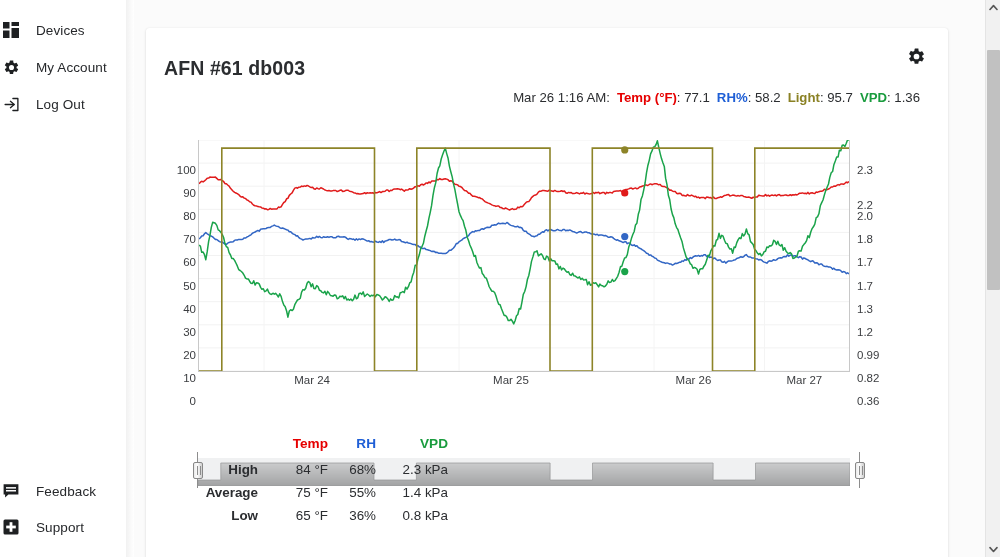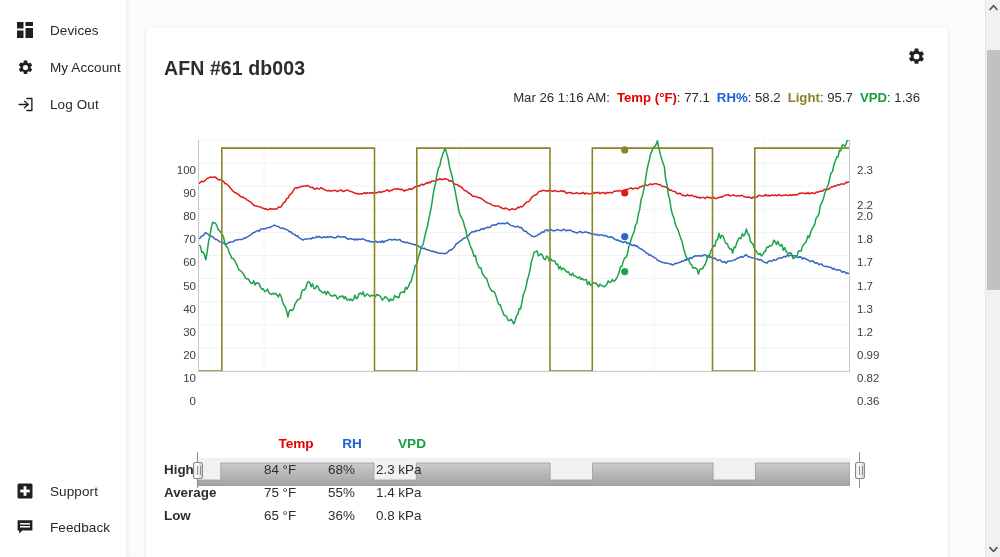--- a/index.html
+++ b/index.html
@@ -22,21 +22,21 @@
   }
   #sidebar:after {
     content: ""; position: absolute; right: 0; top: 0;
     width: 8px; height: 100%;
     background: linear-gradient(to right, rgba(0,0,0,0.055), rgba(0,0,0,0));
   }
   .nav-top { position: absolute; top: 6px; left: 0; width: 100%; }
   .nav-bottom { position: absolute; bottom: 12px; left: 0; width: 100%; }
   .nav-item {
     display: flex; align-items: center;
-    height: 36px; padding-left: 14px;
+    height: 36px; 
     cursor: pointer;
     margin-bottom: 0;
   }
   .nav-top .nav-item { margin-bottom: 1px; height: 36px; }
   .nav-item .ico {
     width: 22px; height: 22px;
     display: flex; align-items: center; justify-content: center;
     flex: none;
   }
   .nav-item .lbl {
@@ -175,20 +175,21 @@
   
   #stats {
     position: absolute;
     left: 18px; top: 404px;
     font-size: 13.4px;
     color: #2b2d30;
     border-collapse: collapse;
   }
   #stats th, #stats td {
     padding: 4px 0;
+    text-align: right;
     font-weight: normal;
     white-space: nowrap;
   }
   #stats th.col-h { font-weight: bold; font-size: 13.6px; padding-bottom: 7px; }
   #stats td.rowlbl, #stats th.rowlbl { font-weight: bold; width: 100px; padding-right: 6px; }
   #stats .c2 { width: 64px; }
   #stats .c3 { width: 48px; }
   #stats .c4 { width: 72px; }
 
   
@@ -253,36 +254,36 @@
         </span>
         <span class="lbl">Log Out</span>
       </div>
 
     </div>
 
     <div class="nav-bottom">
       <div class="nav-item">
         <span class="ico">
           <svg width="16" height="16" viewBox="0 0 16 16">
+            <path d="M0.6 1.2h14.8v10.3H5.4L2.1 14.6v-3.1H0.6z" fill="#1e2022"></path>
+            <rect x="3" y="4.1" width="10" height="1.5" fill="#ffffff"></rect>
+            <rect x="3" y="7.0" width="10" height="1.5" fill="#ffffff"></rect>
+          </svg>
+        </span>
+        <span class="lbl">Feedback</span>
+      </div>
+      <div class="nav-item">
+        <span class="ico">
+          <svg width="16" height="16" viewBox="0 0 16 16">
             <rect x="0.5" y="0.5" width="15" height="15" rx="1.5" fill="#1e2022"></rect>
             <rect x="6.6" y="3.2" width="2.8" height="9.6" fill="#ffffff"></rect>
             <rect x="3.2" y="6.6" width="9.6" height="2.8" fill="#ffffff"></rect>
           </svg>
         </span>
         <span class="lbl">Support</span>
-      </div>
-      <div class="nav-item">
-        <span class="ico">
-          <svg width="16" height="16" viewBox="0 0 16 16">
-            <path d="M0.6 1.2h14.8v10.3H5.4L2.1 14.6v-3.1H0.6z" fill="#1e2022"></path>
-            <rect x="3" y="4.1" width="10" height="1.5" fill="#ffffff"></rect>
-            <rect x="3" y="7.0" width="10" height="1.5" fill="#ffffff"></rect>
-          </svg>
-        </span>
-        <span class="lbl">Feedback</span>
       </div>
     </div>
   </nav>
 
   <section id="card">
 
     <h1 id="card-title">AFN #61 db003</h1>
 
     <div id="gear-btn">
       <svg width="19" height="19" viewBox="0 0 24 24" fill="#1e2022">
@@ -341,20 +342,26 @@
             <path d="M0.0,43.8L1.4,42.2L2.7,41.3L4.1,41.9L5.5,40.9L6.8,39.8L8.2,38.2L9.6,38.1L10.9,37.1L12.3,37.2L13.7,37.3L15.1,37.2L16.4,37.1L17.8,38.4L19.2,39.7L20.5,39.8L21.9,39.5L23.3,40.7L24.6,41.5L26.0,43.7L27.4,43.8L28.7,45.0L30.1,46.1L31.5,48.3L32.8,49.7L34.2,51.2L35.6,52.4L36.9,53.0L38.3,53.7L39.7,54.6L41.1,56.2L42.4,57.1L43.8,56.8L45.2,58.1L46.5,58.5L47.9,59.9L49.3,60.5L50.6,61.7L52.0,62.1L53.4,64.0L54.7,65.2L56.1,65.8L57.5,65.9L58.8,66.6L60.2,66.8L61.6,66.9L62.9,68.0L64.3,68.2L65.7,69.0L67.1,68.8L68.4,69.7L69.8,69.4L71.2,68.5L72.5,69.2L73.9,68.9L75.3,69.1L76.6,69.1L78.0,68.9L79.4,67.1L80.7,67.4L82.1,66.8L83.5,64.4L84.8,62.5L86.2,61.7L87.6,58.8L88.9,58.3L90.3,55.4L91.7,54.0L93.1,52.9L94.4,50.3L95.8,48.1L97.2,47.6L98.5,48.2L99.9,47.2L101.3,47.1L102.6,46.1L104.0,46.5L105.4,45.9L106.7,46.3L108.1,45.4L109.5,46.0L110.8,46.9L112.2,47.5L113.6,47.3L114.9,48.8L116.3,49.3L117.7,48.0L119.1,48.7L120.4,49.0L121.8,47.8L123.2,48.3L124.5,49.0L125.9,50.0L127.3,50.4L128.6,50.7L130.0,50.5L131.4,51.0L132.7,51.0L134.1,50.6L135.5,50.4L136.8,50.5L138.2,51.6L139.6,51.0L140.9,50.3L142.3,50.1L143.7,51.4L145.1,51.3L146.4,50.6L147.8,50.3L149.2,50.2L150.5,51.3L151.9,51.5L153.3,51.9L154.6,52.7L156.0,52.9L157.4,53.7L158.7,53.5L160.1,54.0L161.5,54.0L162.8,53.8L164.2,53.6L165.6,52.7L166.9,53.7L168.3,52.7L169.7,53.1L171.1,52.7L172.4,52.9L173.8,52.7L175.2,53.6L176.5,52.5L177.9,52.9L179.3,52.2L180.6,51.6L182.0,52.6L183.4,51.6L184.7,51.4L186.1,51.2L187.5,50.0L188.8,50.0L190.2,51.5L191.6,50.3L192.9,50.5L194.3,49.3L195.7,49.1L197.1,49.0L198.4,48.7L199.8,48.9L201.2,49.7L202.5,49.1L203.9,50.0L205.3,51.2L206.6,49.9L208.0,50.1L209.4,49.7L210.7,48.7L212.1,49.3L213.5,48.8L214.8,47.9L216.2,46.6L217.6,47.0L218.9,45.6L220.3,46.3L221.7,44.7L223.1,44.2L224.4,45.0L225.8,44.2L227.2,42.9L228.5,43.4L229.9,42.0L231.3,42.9L232.6,41.1L234.0,41.1L235.4,41.0L236.7,40.9L238.1,39.4L239.5,39.7L240.8,38.6L242.2,39.5L243.6,39.5L244.9,39.0L246.3,38.7L247.7,39.1L249.1,39.7L250.4,41.2L251.8,40.8L253.2,41.2L254.5,42.7L255.9,44.2L257.3,44.4L258.6,44.9L260.0,46.3L261.4,46.5L262.7,47.3L264.1,49.0L265.5,50.5L266.8,50.7L268.2,51.7L269.6,53.3L270.9,53.3L272.3,54.9L273.7,56.2L275.1,56.3L276.4,56.6L277.8,56.9L279.2,57.7L280.5,57.6L281.9,58.5L283.3,58.9L284.6,60.3L286.0,61.6L287.4,62.3L288.7,62.9L290.1,63.4L291.5,64.0L292.8,64.9L294.2,65.4L295.6,65.7L296.9,66.4L298.3,66.0L299.7,66.0L301.1,67.5L302.4,67.6L303.8,68.5L305.2,68.8L306.5,68.0L307.9,68.7L309.3,69.4L310.6,70.0L312.0,69.2L313.4,68.6L314.7,69.5L316.1,69.2L317.5,68.9L318.8,67.1L320.2,67.7L321.6,66.5L322.9,66.8L324.3,65.8L325.7,63.9L327.1,62.4L328.4,61.7L329.8,61.6L331.2,59.8L332.5,57.6L333.9,56.4L335.3,55.2L336.6,55.0L338.0,54.2L339.4,52.1L340.7,51.2L342.1,51.2L343.5,50.5L344.8,50.4L346.2,50.7L347.6,51.0L348.9,51.3L350.3,50.0L351.7,50.8L353.1,51.1L354.4,51.4L355.8,50.4L357.2,51.2L358.5,51.5L359.9,51.4L361.3,51.3L362.6,50.7L364.0,51.5L365.4,50.9L366.7,52.7L368.1,53.3L369.5,52.4L370.8,52.8L372.2,52.5L373.6,53.6L374.9,53.5L376.3,53.2L377.7,52.6L379.1,53.2L380.4,53.9L381.8,53.1L383.2,53.3L384.5,52.4L385.9,54.0L387.3,53.1L388.6,53.5L390.0,53.9L391.4,53.8L392.7,53.5L394.1,52.4L395.5,53.5L396.8,52.4L398.2,52.7L399.6,52.3L400.9,53.7L402.3,53.0L403.7,52.5L405.1,52.4L406.4,53.9L407.8,52.3L409.2,53.1L410.5,52.4L411.9,52.6L413.3,53.0L414.6,51.4L416.0,51.2L417.4,51.1L418.7,51.1L420.1,50.9L421.5,50.5L422.8,51.6L424.2,51.4L425.6,50.3L426.9,49.4L428.3,49.4L429.7,48.9L431.1,48.3L432.4,48.1L433.8,49.0L435.2,48.4L436.5,47.9L437.9,48.8L439.3,48.3L440.6,47.0L442.0,46.8L443.4,46.0L444.7,45.7L446.1,45.1L447.5,45.1L448.8,45.5L450.2,44.5L451.6,43.9L452.9,44.7L454.3,44.1L455.7,43.7L457.1,43.8L458.4,44.1L459.8,44.8L461.2,44.4L462.5,46.1L463.9,46.4L465.3,46.4L466.6,47.1L468.0,47.7L469.4,48.7L470.7,50.2L472.1,50.0L473.5,51.1L474.8,51.5L476.2,51.4L477.6,53.2L478.9,53.8L480.3,53.2L481.7,53.5L483.1,55.4L484.4,55.3L485.8,55.7L487.2,56.1L488.5,54.6L489.9,55.7L491.3,55.7L492.6,55.1L494.0,55.9L495.4,56.7L496.7,56.2L498.1,57.6L499.5,57.1L500.8,58.2L502.2,57.4L503.6,57.5L504.9,57.5L506.3,58.6L507.7,57.0L509.1,57.2L510.4,57.7L511.8,57.6L513.2,58.6L514.5,57.1L515.9,58.6L517.3,58.5L518.6,57.8L520.0,57.6L521.4,56.8L522.7,57.3L524.1,56.4L525.5,55.4L526.8,55.2L528.2,54.8L529.6,54.6L530.9,56.1L532.3,55.6L533.7,55.1L535.1,55.2L536.4,55.7L537.8,55.9L539.2,55.6L540.5,56.1L541.9,55.4L543.3,55.5L544.6,56.4L546.0,56.7L547.4,57.2L548.7,57.3L550.1,57.1L551.5,57.7L552.8,58.3L554.2,57.2L555.6,57.4L556.9,57.0L558.3,57.0L559.7,55.3L561.1,55.6L562.4,55.8L563.8,55.9L565.2,55.9L566.5,54.6L567.9,55.9L569.3,55.2L570.6,56.2L572.0,55.3L573.4,55.1L574.7,55.6L576.1,55.0L577.5,55.9L578.8,54.9L580.2,54.6L581.6,55.7L582.9,55.5L584.3,55.5L585.7,55.1L587.1,55.0L588.4,55.5L589.8,55.6L591.2,54.7L592.5,55.5L593.9,54.7L595.3,55.0L596.6,54.5L598.0,55.0L599.4,54.0L600.7,53.2L602.1,53.3L603.5,52.9L604.8,53.4L606.2,53.3L607.6,53.8L608.9,52.4L610.3,53.9L611.7,52.9L613.1,52.8L614.4,53.3L615.8,53.6L617.2,52.0L618.5,52.4L619.9,51.7L621.3,51.3L622.6,51.2L624.0,50.7L625.4,49.3L626.7,49.7L628.1,49.7L629.5,49.0L630.8,48.3L632.2,47.0L633.6,47.0L634.9,46.1L636.3,46.3L637.7,45.3L639.1,44.6L640.4,45.1L641.8,44.0L643.2,44.1L644.5,44.3L645.9,43.3L647.3,42.1L648.6,42.7L650.0,41.6" fill="none" stroke="#e01b1b" stroke-width="1.5" stroke-linejoin="round"></path>
             <path d="M0.0,98.9L1.4,97.7L2.7,96.0L4.1,95.7L5.5,93.8L6.8,92.6L8.2,93.8L9.6,94.7L10.9,95.8L12.3,96.1L13.7,96.9L15.1,98.2L16.4,99.4L17.8,99.5L19.2,100.6L20.5,101.6L21.9,102.1L23.3,102.1L24.6,103.1L26.0,104.1L27.4,104.4L28.7,103.2L30.1,102.4L31.5,102.1L32.8,102.1L34.2,101.8L35.6,100.4L36.9,99.9L38.3,100.1L39.7,99.4L41.1,99.4L42.4,99.6L43.8,99.2L45.2,97.9L46.5,98.1L47.9,97.0L49.3,96.4L50.6,95.5L52.0,94.8L53.4,93.2L54.7,92.6L56.1,92.0L57.5,91.1L58.8,90.5L60.2,91.2L61.6,89.3L62.9,88.9L64.3,88.7L65.7,88.7L67.1,88.5L68.4,87.7L69.8,87.4L71.2,87.5L72.5,86.4L73.9,85.9L75.3,85.1L76.6,85.9L78.0,86.3L79.4,86.5L80.7,87.6L82.1,88.4L83.5,88.0L84.8,88.5L86.2,89.1L87.6,89.7L88.9,90.1L90.3,91.8L91.7,91.7L93.1,93.1L94.4,94.1L95.8,94.5L97.2,96.1L98.5,95.7L99.9,97.6L101.3,98.6L102.6,99.1L104.0,100.0L105.4,99.4L106.7,99.0L108.1,98.9L109.5,98.8L110.8,98.4L112.2,99.0L113.6,97.6L114.9,97.9L116.3,97.8L117.7,96.4L119.1,97.4L120.4,96.4L121.8,97.5L123.2,97.8L124.5,96.7L125.9,97.3L127.3,97.2L128.6,96.7L130.0,97.4L131.4,96.7L132.7,96.7L134.1,97.7L135.5,97.7L136.8,97.8L138.2,96.4L139.6,96.2L140.9,97.1L142.3,97.0L143.7,96.9L145.1,96.7L146.4,97.1L147.8,98.4L149.2,99.4L150.5,98.5L151.9,98.7L153.3,99.4L154.6,99.0L156.0,100.2L157.4,98.8L158.7,100.0L160.1,98.9L161.5,99.6L162.8,98.8L164.2,99.0L165.6,99.6L166.9,100.3L168.3,101.1L169.7,100.7L171.1,101.8L172.4,101.5L173.8,102.1L175.2,102.2L176.5,101.2L177.9,102.0L179.3,102.4L180.6,101.5L182.0,102.4L183.4,100.8L184.7,102.5L186.1,101.1L187.5,100.8L188.8,100.3L190.2,99.4L191.6,99.5L192.9,100.0L194.3,99.8L195.7,99.1L197.1,100.0L198.4,100.1L199.8,99.6L201.2,99.8L202.5,101.5L203.9,101.7L205.3,102.2L206.6,102.8L208.0,102.1L209.4,103.1L210.7,103.2L212.1,103.6L213.5,104.3L214.8,104.6L216.2,104.5L217.6,106.1L218.9,105.6L220.3,107.1L221.7,107.1L223.1,108.4L224.4,108.4L225.8,108.3L227.2,109.6L228.5,109.8L229.9,110.2L231.3,110.6L232.6,111.5L234.0,111.2L235.4,111.4L236.7,112.6L238.1,112.3L239.5,113.2L240.8,113.2L242.2,113.3L243.6,113.6L244.9,113.6L246.3,113.6L247.7,113.0L249.1,111.7L250.4,110.2L251.8,110.3L253.2,109.2L254.5,108.0L255.9,106.2L257.3,103.6L258.6,103.4L260.0,101.8L261.4,100.9L262.7,100.2L264.1,98.7L265.5,98.0L266.8,97.4L268.2,96.7L269.6,95.7L270.9,93.6L272.3,92.5L273.7,91.6L275.1,92.1L276.4,90.7L277.8,90.9L279.2,90.5L280.5,90.6L281.9,89.3L283.3,88.7L284.6,89.3L286.0,88.2L287.4,87.6L288.7,87.3L290.1,87.6L291.5,87.0L292.8,85.3L294.2,85.2L295.6,84.8L296.9,85.1L298.3,84.0L299.7,83.1L301.1,83.8L302.4,83.4L303.8,83.3L305.2,83.5L306.5,83.7L307.9,82.5L309.3,83.4L310.6,84.7L312.0,85.4L313.4,85.8L314.7,86.1L316.1,86.8L317.5,86.7L318.8,86.2L320.2,87.4L321.6,87.3L322.9,88.0L324.3,90.3L325.7,91.3L327.1,91.2L328.4,93.2L329.8,93.9L331.2,94.7L332.5,96.0L333.9,96.2L335.3,96.7L336.6,96.1L338.0,95.8L339.4,94.2L340.7,94.2L342.1,92.8L343.5,91.8L344.8,92.3L346.2,90.4L347.6,89.8L348.9,90.9L350.3,89.7L351.7,89.4L353.1,90.3L354.4,90.8L355.8,90.8L357.2,90.2L358.5,89.4L359.9,90.2L361.3,90.4L362.6,90.8L364.0,89.6L365.4,89.5L366.7,90.7L368.1,90.3L369.5,90.5L370.8,89.9L372.2,90.7L373.6,91.5L374.9,91.8L376.3,92.4L377.7,93.1L379.1,92.4L380.4,91.8L381.8,91.6L383.2,92.8L384.5,92.5L385.9,92.0L387.3,92.0L388.6,92.7L390.0,92.7L391.4,93.5L392.7,94.1L394.1,94.1L395.5,94.3L396.8,94.9L398.2,94.2L399.6,95.5L400.9,94.9L402.3,94.9L403.7,95.3L405.1,95.7L406.4,95.5L407.8,96.1L409.2,97.3L410.5,97.3L411.9,96.7L413.3,97.1L414.6,98.4L416.0,99.4L417.4,100.2L418.7,99.8L420.1,100.8L421.5,101.3L422.8,101.8L424.2,102.5L425.6,101.8L426.9,101.8L428.3,103.7L429.7,102.9L431.1,103.4L432.4,105.0L433.8,105.5L435.2,104.8L436.5,106.3L437.9,105.7L439.3,107.5L440.6,108.2L442.0,108.8L443.4,109.9L444.7,110.6L446.1,111.8L447.5,113.3L448.8,113.6L450.2,115.3L451.6,114.9L452.9,116.1L454.3,116.7L455.7,118.0L457.1,118.4L458.4,120.1L459.8,120.7L461.2,121.4L462.5,122.0L463.9,122.6L465.3,122.8L466.6,123.4L468.0,122.9L469.4,123.4L470.7,124.0L472.1,124.1L473.5,125.1L474.8,124.4L476.2,123.3L477.6,123.5L478.9,123.0L480.3,122.3L481.7,122.3L483.1,120.9L484.4,121.4L485.8,119.6L487.2,120.2L488.5,118.5L489.9,119.2L491.3,117.6L492.6,118.4L494.0,117.1L495.4,116.2L496.7,115.7L498.1,116.1L499.5,115.4L500.8,116.3L502.2,115.6L503.6,115.9L504.9,114.8L506.3,114.8L507.7,116.4L509.1,115.7L510.4,117.6L511.8,117.0L513.2,117.4L514.5,118.7L515.9,117.9L517.3,119.5L518.6,120.5L520.0,120.0L521.4,119.9L522.7,121.8L524.1,122.3L525.5,121.4L526.8,123.1L528.2,121.9L529.6,120.9L530.9,121.1L532.3,121.1L533.7,120.6L535.1,120.0L536.4,119.7L537.8,118.4L539.2,118.1L540.5,117.5L541.9,116.7L543.3,117.3L544.6,116.8L546.0,115.2L547.4,114.6L548.7,116.4L550.1,117.1L551.5,117.0L552.8,117.9L554.2,117.9L555.6,118.4L556.9,118.8L558.3,118.9L559.7,120.0L561.1,119.5L562.4,119.9L563.8,121.3L565.2,122.1L566.5,122.5L567.9,123.2L569.3,121.5L570.6,120.8L572.0,121.2L573.4,120.7L574.7,119.7L576.1,120.4L577.5,119.9L578.8,118.6L580.2,117.9L581.6,117.7L582.9,118.0L584.3,116.8L585.7,116.6L587.1,116.7L588.4,114.9L589.8,116.2L591.2,115.4L592.5,114.7L593.9,116.2L595.3,115.7L596.6,115.8L598.0,116.9L599.4,117.7L600.7,116.7L602.1,117.0L603.5,119.1L604.8,117.9L606.2,118.5L607.6,119.3L608.9,119.9L610.3,120.9L611.7,121.7L613.1,120.8L614.4,121.3L615.8,123.1L617.2,122.8L618.5,123.1L619.9,124.7L621.3,124.1L622.6,123.9L624.0,125.6L625.4,126.2L626.7,126.6L628.1,126.3L629.5,127.0L630.8,126.9L632.2,127.6L633.6,129.2L634.9,128.2L636.3,129.6L637.7,129.9L639.1,129.7L640.4,129.9L641.8,130.7L643.2,132.2L644.5,131.6L645.9,131.9L647.3,133.6L648.6,132.8L650.0,134.0" fill="none" stroke="#3266c4" stroke-width="1.5" stroke-linejoin="round"></path>
             <path d="M0.0,105.2L1.4,106.1L2.7,112.3L4.1,112.1L5.5,114.7L6.8,119.7L8.2,111.7L9.6,101.7L10.9,95.7L12.3,87.4L13.7,82.3L15.1,82.8L16.4,83.3L17.8,85.4L19.2,89.9L20.5,90.7L21.9,92.3L23.3,94.6L24.6,97.5L26.0,103.8L27.4,106.8L28.7,107.4L30.1,112.6L31.5,115.0L32.8,118.6L34.2,118.5L35.6,120.4L36.9,123.0L38.3,125.9L39.7,129.6L41.1,130.5L42.4,131.5L43.8,133.0L45.2,135.3L46.5,138.1L47.9,138.9L49.3,138.9L50.6,141.2L52.0,143.2L53.4,143.5L54.7,140.8L56.1,145.1L57.5,142.7L58.8,143.0L60.2,143.9L61.6,147.4L62.9,149.3L64.3,148.7L65.7,151.7L67.1,150.9L68.4,149.1L69.8,152.5L71.2,154.0L72.5,154.4L73.9,153.2L75.3,154.2L76.6,153.3L78.0,154.9L79.4,157.0L80.7,153.8L82.1,156.4L83.5,161.6L84.8,165.1L86.2,166.7L87.6,171.0L88.9,177.2L90.3,171.0L91.7,169.7L93.1,170.6L94.4,169.3L95.8,164.7L97.2,162.1L98.5,160.0L99.9,159.4L101.3,158.2L102.6,152.1L104.0,149.6L105.4,150.0L106.7,148.2L108.1,143.3L109.5,141.5L110.8,142.5L112.2,146.7L113.6,143.9L114.9,148.5L116.3,148.8L117.7,145.6L119.1,146.8L120.4,150.2L121.8,150.8L123.2,152.4L124.5,152.9L125.9,151.3L127.3,154.7L128.6,151.4L130.0,153.0L131.4,155.5L132.7,155.7L134.1,156.2L135.5,154.9L136.8,155.2L138.2,158.8L139.6,158.1L140.9,156.2L142.3,156.7L143.7,155.8L145.1,158.7L146.4,156.5L147.8,160.0L149.2,159.1L150.5,160.3L151.9,159.0L153.3,160.7L154.6,159.2L156.0,155.1L157.4,158.8L158.7,157.9L160.1,153.5L161.5,153.1L162.8,154.5L164.2,151.9L165.6,156.5L166.9,155.3L168.3,154.0L169.7,155.0L171.1,156.5L172.4,155.3L173.8,155.8L175.2,154.9L176.5,156.7L177.9,154.4L179.3,155.0L180.6,155.6L182.0,157.6L183.4,160.0L184.7,158.7L186.1,156.7L187.5,157.5L188.8,158.9L190.2,161.5L191.6,158.9L192.9,160.3L194.3,159.7L195.7,155.6L197.1,157.0L198.4,156.8L199.8,157.9L201.2,152.7L202.5,152.5L203.9,151.5L205.3,152.6L206.6,147.2L208.0,149.1L209.4,146.7L210.7,142.9L212.1,141.9L213.5,135.7L214.8,132.2L216.2,125.2L217.6,124.9L218.9,119.0L220.3,114.8L221.7,108.6L223.1,106.3L224.4,103.3L225.8,96.2L227.2,90.8L228.5,86.0L229.9,78.4L231.3,72.1L232.6,65.4L234.0,55.3L235.4,47.7L236.7,42.9L238.1,33.5L239.5,28.0L240.8,25.9L242.2,19.0L243.6,14.8L244.9,11.3L246.3,8.1L247.7,13.6L249.1,18.3L250.4,26.1L251.8,31.7L253.2,36.9L254.5,43.9L255.9,49.6L257.3,57.4L258.6,64.0L260.0,71.7L261.4,75.4L262.7,78.3L264.1,80.6L265.5,86.2L266.8,90.1L268.2,97.2L269.6,100.7L270.9,105.0L272.3,108.1L273.7,111.8L275.1,116.4L276.4,115.5L277.8,122.2L279.2,125.5L280.5,128.1L281.9,127.6L283.3,133.6L284.6,135.1L286.0,137.6L287.4,138.2L288.7,141.9L290.1,146.5L291.5,149.0L292.8,151.2L294.2,151.2L295.6,152.5L296.9,155.7L298.3,160.4L299.7,164.2L301.1,164.7L302.4,168.5L303.8,172.0L305.2,175.5L306.5,175.4L307.9,177.3L309.3,180.6L310.6,180.6L312.0,179.2L313.4,181.2L314.7,183.9L316.1,180.7L317.5,175.7L318.8,174.5L320.2,168.5L321.6,169.0L322.9,162.4L324.3,154.4L325.7,151.5L327.1,146.6L328.4,139.5L329.8,135.5L331.2,128.6L332.5,121.4L333.9,116.9L335.3,111.9L336.6,111.8L338.0,110.8L339.4,115.9L340.7,114.9L342.1,113.8L343.5,115.5L344.8,118.8L346.2,119.7L347.6,116.1L348.9,116.9L350.3,120.9L351.7,118.7L353.1,120.7L354.4,120.7L355.8,120.9L357.2,124.4L358.5,123.9L359.9,128.9L361.3,126.5L362.6,129.9L364.0,128.1L365.4,129.0L366.7,130.9L368.1,132.3L369.5,131.8L370.8,134.5L372.2,135.4L373.6,133.2L374.9,135.8L376.3,136.1L377.7,137.1L379.1,138.0L380.4,136.9L381.8,139.5L383.2,138.2L384.5,139.9L385.9,139.8L387.3,139.6L388.6,144.7L390.0,141.7L391.4,145.2L392.7,144.8L394.1,142.7L395.5,143.4L396.8,142.8L398.2,144.7L399.6,146.9L400.9,144.1L402.3,145.5L403.7,145.8L405.1,146.8L406.4,146.0L407.8,144.2L409.2,140.9L410.5,142.5L411.9,142.1L413.3,139.5L414.6,141.4L416.0,140.7L417.4,138.3L418.7,136.3L420.1,132.3L421.5,126.6L422.8,126.4L424.2,121.7L425.6,118.0L426.9,117.6L428.3,114.7L429.7,107.3L431.1,103.3L432.4,98.6L433.8,94.5L435.2,91.5L436.5,84.9L437.9,83.2L439.3,74.3L440.6,70.1L442.0,59.6L443.4,55.9L444.7,50.1L446.1,43.0L447.5,32.9L448.8,25.8L450.2,20.6L451.6,13.8L452.9,11.2L454.3,7.2L455.7,6.8L457.1,4.5L458.4,0.8L459.8,7.5L461.2,13.6L462.5,18.6L463.9,22.8L465.3,26.4L466.6,38.2L468.0,44.6L469.4,55.5L470.7,59.6L472.1,69.0L473.5,74.6L474.8,77.6L476.2,83.8L477.6,87.6L478.9,89.5L480.3,94.1L481.7,98.1L483.1,101.8L484.4,107.9L485.8,112.5L487.2,117.2L488.5,119.4L489.9,120.5L491.3,123.9L492.6,124.7L494.0,128.3L495.4,127.4L496.7,128.0L498.1,129.3L499.5,134.1L500.8,129.5L502.2,128.7L503.6,128.8L504.9,126.2L506.3,124.2L507.7,120.1L509.1,115.3L510.4,115.9L511.8,110.9L513.2,108.7L514.5,105.7L515.9,106.0L517.3,100.2L518.6,99.5L520.0,93.3L521.4,98.4L522.7,95.3L524.1,96.2L525.5,100.2L526.8,103.2L528.2,103.6L529.6,107.1L530.9,109.1L532.3,108.7L533.7,113.2L535.1,107.1L536.4,107.4L537.8,102.6L539.2,99.6L540.5,97.8L541.9,98.7L543.3,93.6L544.6,96.0L546.0,94.1L547.4,89.0L548.7,93.6L550.1,94.9L551.5,101.6L552.8,102.9L554.2,104.6L555.6,109.4L556.9,110.5L558.3,113.0L559.7,114.4L561.1,113.4L562.4,115.9L563.8,114.5L565.2,111.7L566.5,111.3L567.9,106.9L569.3,107.6L570.6,105.7L572.0,105.9L573.4,104.7L574.7,100.3L576.1,101.4L577.5,104.5L578.8,101.3L580.2,104.9L581.6,105.9L582.9,104.5L584.3,110.2L585.7,107.7L587.1,111.3L588.4,112.8L589.8,113.7L591.2,112.6L592.5,113.9L593.9,118.4L595.3,118.1L596.6,117.0L598.0,116.1L599.4,111.2L600.7,110.7L602.1,111.1L603.5,106.2L604.8,104.6L606.2,103.0L607.6,100.6L608.9,95.7L610.3,97.6L611.7,92.2L613.1,88.6L614.4,86.8L615.8,84.1L617.2,77.6L618.5,76.9L619.9,73.8L621.3,65.8L622.6,62.9L624.0,60.0L625.4,54.9L626.7,50.6L628.1,47.2L629.5,44.0L630.8,37.4L632.2,32.8L633.6,31.5L634.9,24.7L636.3,21.1L637.7,16.9L639.1,16.9L640.4,10.2L641.8,10.7L643.2,5.3L644.5,5.0L645.9,6.5L647.3,3.3L648.6,-0.2L650.0,0.0" fill="none" stroke="#1aa34a" stroke-width="1.5" stroke-linejoin="round"></path>
             <path d="M0,231.0L22.8,231.0L22.8,8.1L175.5,8.1L175.5,231.0L217.8,231.0L217.8,8.1L351.0,8.1L351.0,231.0L393.3,231.0L393.3,8.1L513.5,8.1L513.5,231.0L555.8,231.0L555.8,8.1L650.0,8.1" fill="none" stroke="#8d8428" stroke-width="1.6"></path>
             <circle cx="425.75" cy="9.932999999999993" r="3.6" fill="#8d8428"></circle>
             <circle cx="425.75" cy="52.89900000000003" r="3.6" fill="#e01b1b"></circle>
             <circle cx="425.75" cy="96.55799999999999" r="3.6" fill="#3266c4"></circle>
             <circle cx="425.75" cy="131.6" r="3.6" fill="#1aa34a"></circle>
           </svg>
       </div>
+      <div class="xlabels" id="xlabels">
+          <span style="left: 17.5%;">Mar 24</span>
+          <span style="left: 48%;">Mar 25</span>
+          <span style="left: 76%;">Mar 26</span>
+          <span style="left: 93%;">Mar 27</span>
+        </div>
 
       <div id="navigator">
         <div id="nav-track">
           <svg id="nav-svg" width="652" height="28">
               <defs>
                 <linearGradient id="navgrad" x1="0" y1="0" x2="0" y2="1">
                   <stop offset="0%" stop-color="#d6d6d6"></stop>
                   <stop offset="100%" stop-color="#a8a8a8"></stop>
                 </linearGradient>
               </defs>

